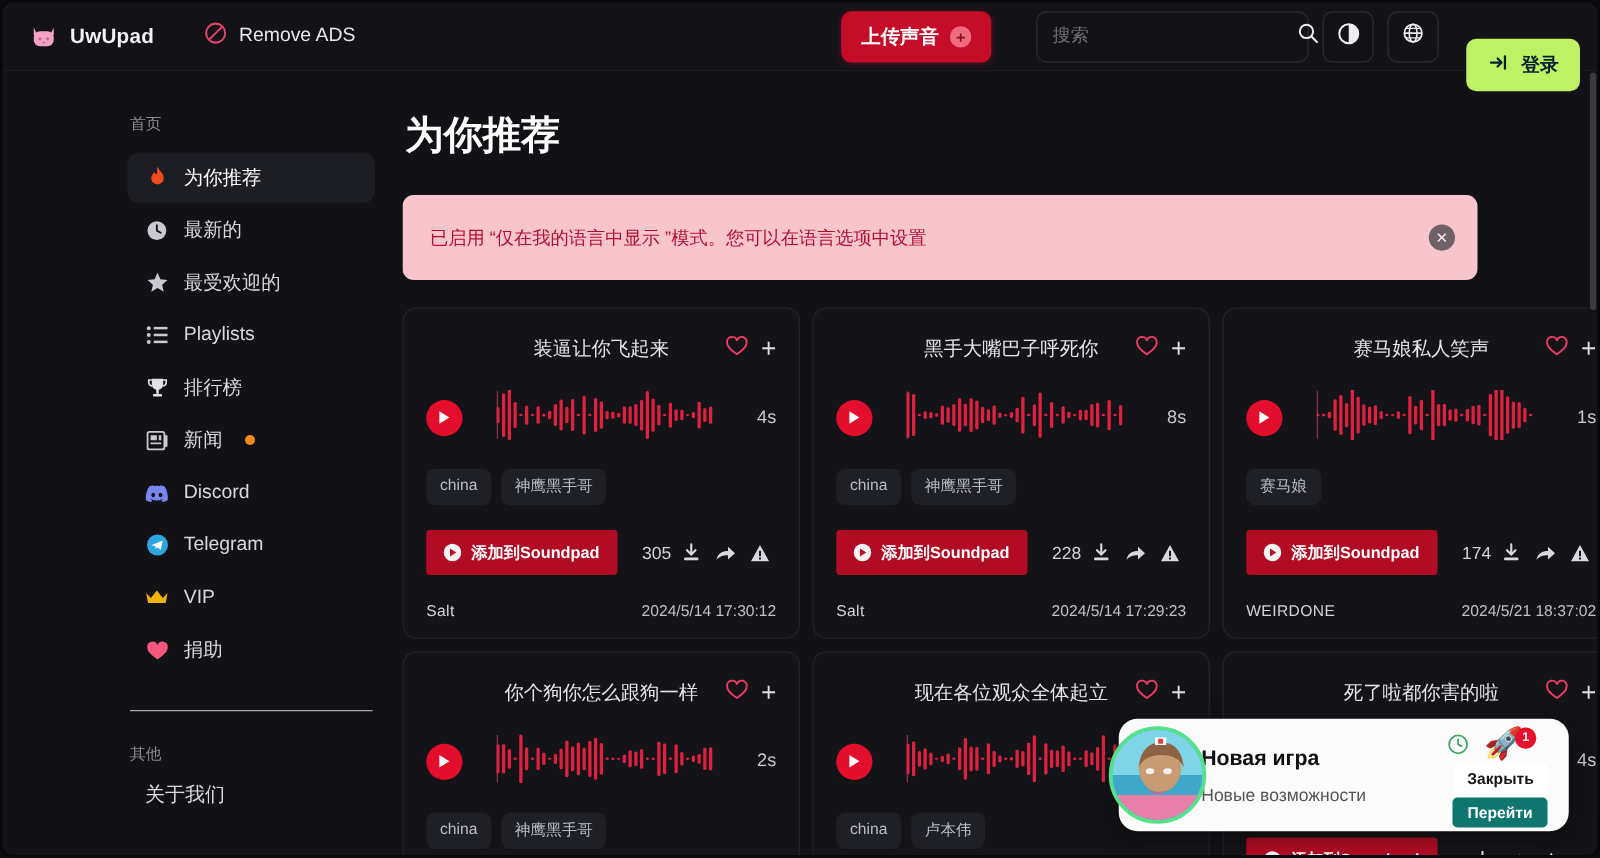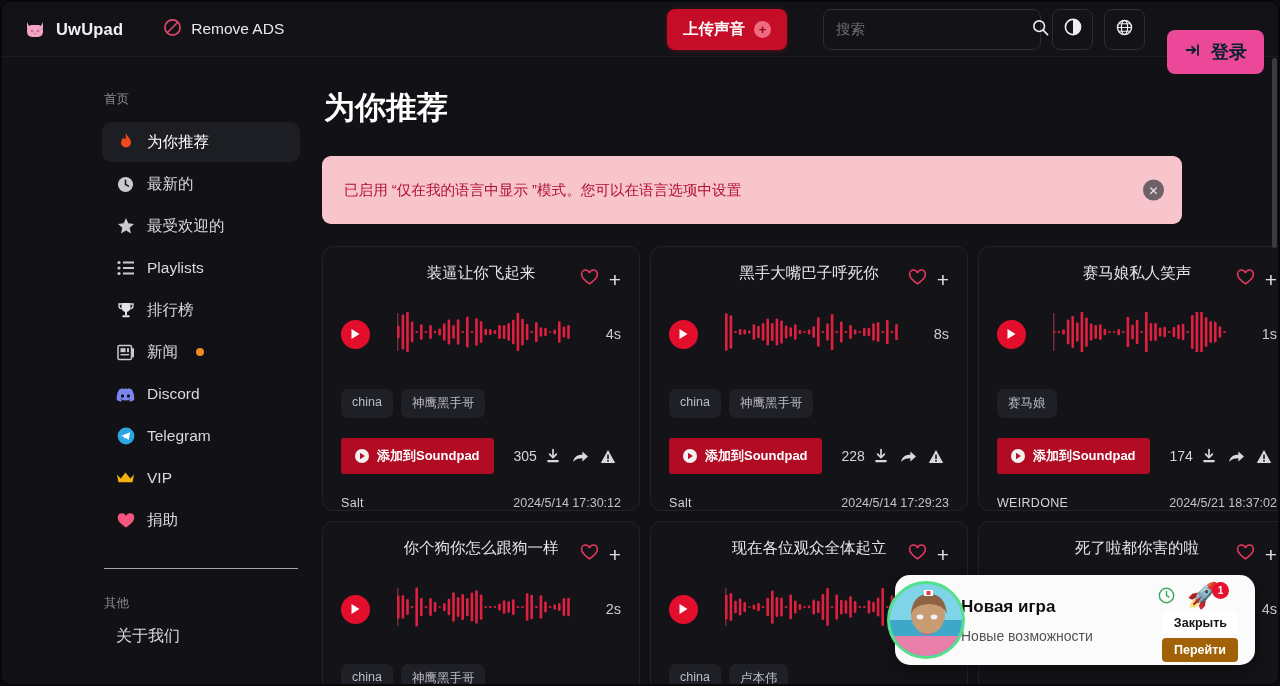--- a/index.html
+++ b/index.html
@@ -64,22 +64,22 @@
   .icon-btn {
     width: 41px; height: 41px; margin-left: 11px;
     border: 1px solid #2c2c33; border-radius: 8px;
     background: #131317;
     display: flex; align-items: center; justify-content: center;
     cursor: pointer;
   }
   .login-btn {
     margin-left: 22px;
     display: flex; align-items: center; gap: 9px;
-    background: #ec4899; color: #05212e;
-    font-size: 18px; font-weight: 700;
+    background: #bef264; color: #05212e;
+    font-size: 15px; font-weight: 700;
     padding: 10px 17px; border-radius: 8px;
     border: none; cursor: pointer; margin-top: 46px;
   }
 
   
   .sidebar {
     position: absolute; top: 55px; left: 0;
     width: 320px; bottom: 0;
     padding: 34px 22px 0 100px;
   }
@@ -139,21 +139,21 @@
     gap: 10px;
   }
   .card {
     background: #141418;
     border: 1px solid #222229;
     border-radius: 11px;
     padding: 16px 18px 14px 18px;
     height: 265px;
   }
   .card-head {
-    display: flex; justify-content: center;
+    display: flex; align-items: center; justify-content: center;
     position: relative; height: 32px;
   }
   .card-title {
     color: #e4e4ea; font-size: 15.5px; font-weight: 500;
     text-align: center;
     max-width: 195px; white-space: nowrap; overflow: hidden; text-overflow: ellipsis;
   }
   .card-head-actions {
     position: absolute; right: 0; top: 50%; transform: translateY(-50%);
     display: flex; align-items: center; gap: 10px;
@@ -163,21 +163,21 @@
   .player { display: flex; align-items: center; gap: 27px; margin-top: 16px; height: 46px; }
   .play-btn {
     width: 29px; height: 29px; border-radius: 50%;
     background: #e30d2c; flex: 0 0 29px;
     display: flex; align-items: center; justify-content: center;
     cursor: pointer;
   }
   .wave { flex: 1; height: 44px; overflow: hidden; }
   .dur { color: #c9c9d1; font-size: 14.5px; flex: 0 0 auto; }
 
-  .tags { display: flex; gap: 8px; margin-top: 32px; }
+  .tags { display: flex; gap: 8px; margin-top: 18px; }
   .tag {
     background: #1f1f26; color: #bdbdc6;
     font-size: 12.5px; padding: 6px 11px; border-radius: 7px;
     cursor: pointer;
   }
   .card-actions { display: flex; align-items: center; margin-top: 20px; gap: 0; }
   .soundpad-btn {
     display: flex; align-items: center; gap: 8px;
     background: #b10c24; color: #fff;
     font-size: 13px; font-weight: 600;
@@ -226,21 +226,21 @@
     display: flex; align-items: center; justify-content: center;
   }
   .toast-close-btn {
     position: absolute; right: 3px; top: 36px;
     background: #fff; color: #16161a;
     border: none; font-size: 12.5px; font-weight: 700;
     padding: 5px 11px; border-radius: 4px; cursor: pointer;
   }
   .toast-go-btn {
     position: absolute; right: 3px; top: 63px;
-    background: #a16207; color: #fff;
+    background: #0f766e; color: #fff;
     border: none; font-size: 12.5px; font-weight: 700;
     padding: 5px 12px; border-radius: 4px; cursor: pointer;
   }
   .scrollbar {
     position: absolute; right: 1px; top: 56px; width: 5px; height: 190px;
     background: #3a3a42; border-radius: 3px;
   }
 </style>
 </head>
 <body>

